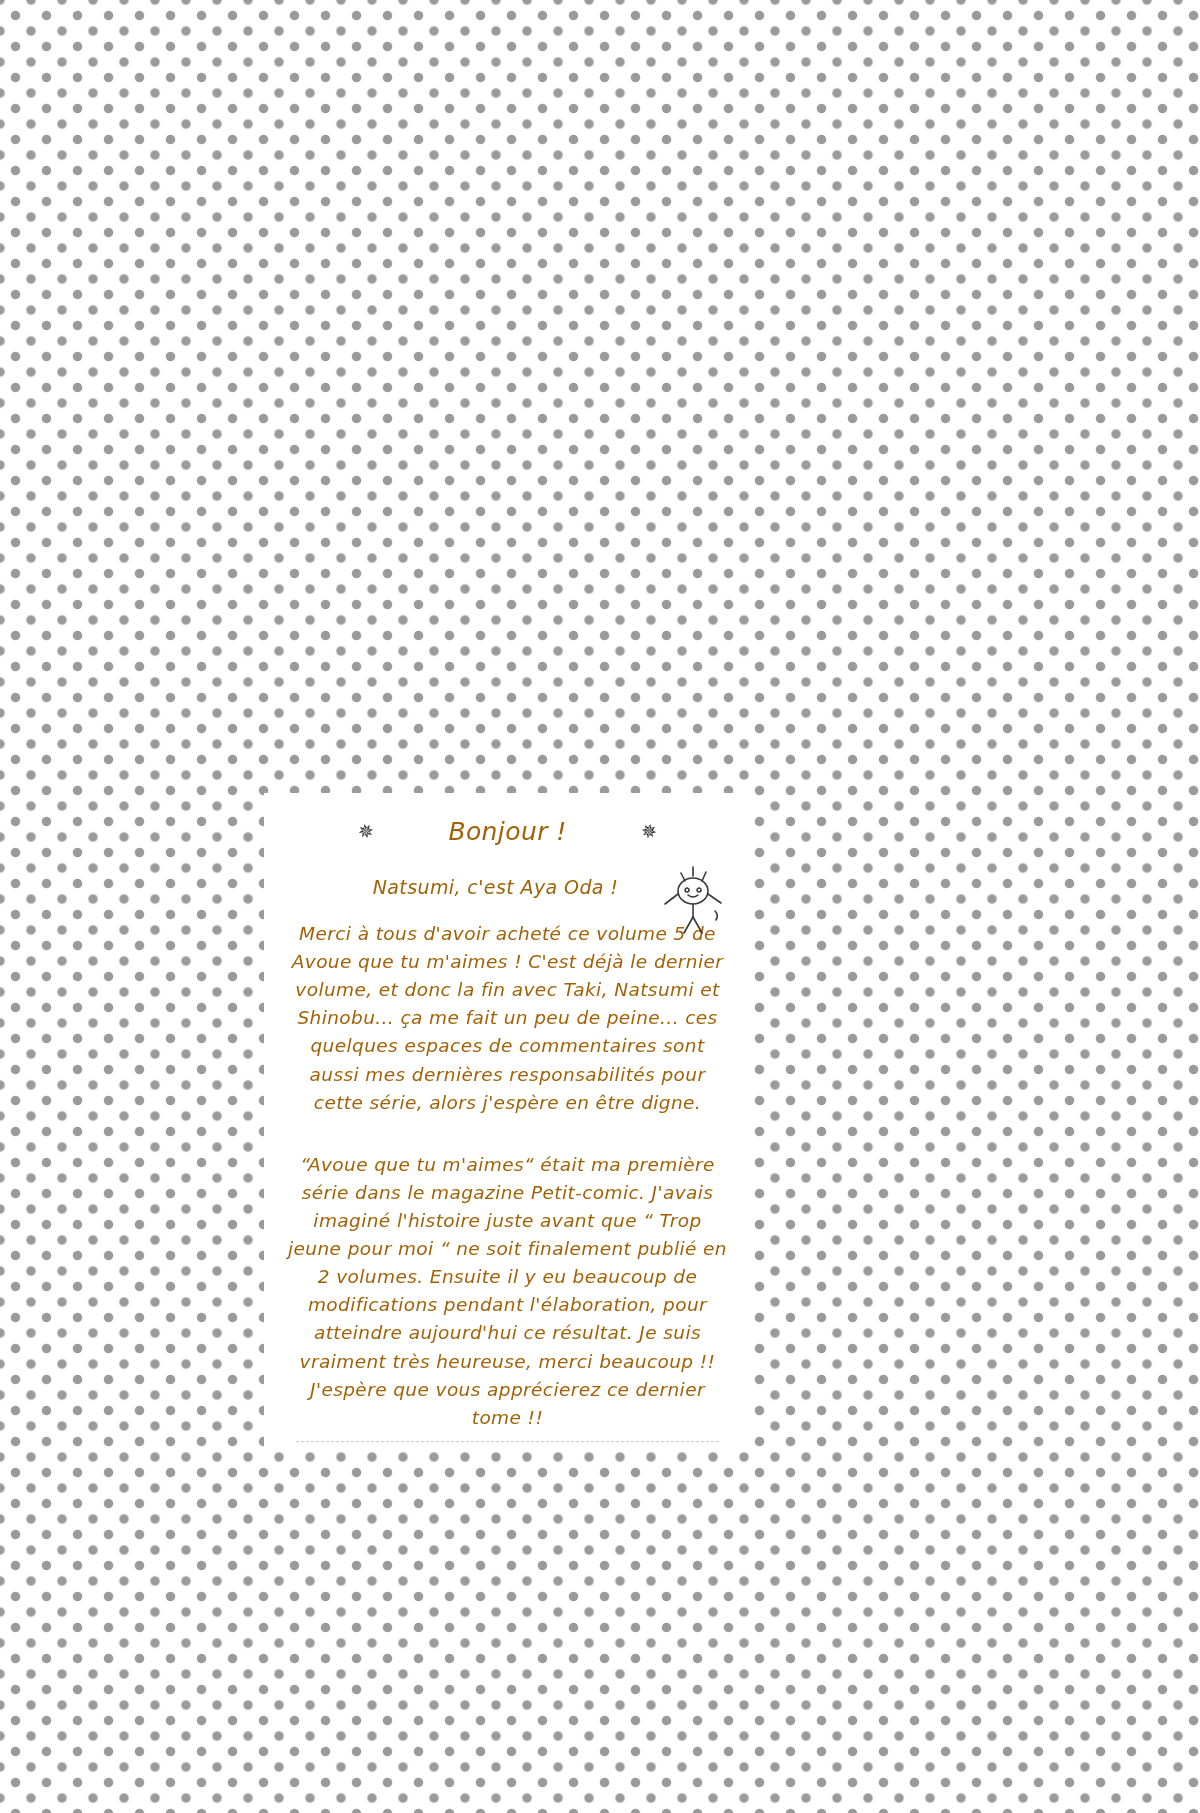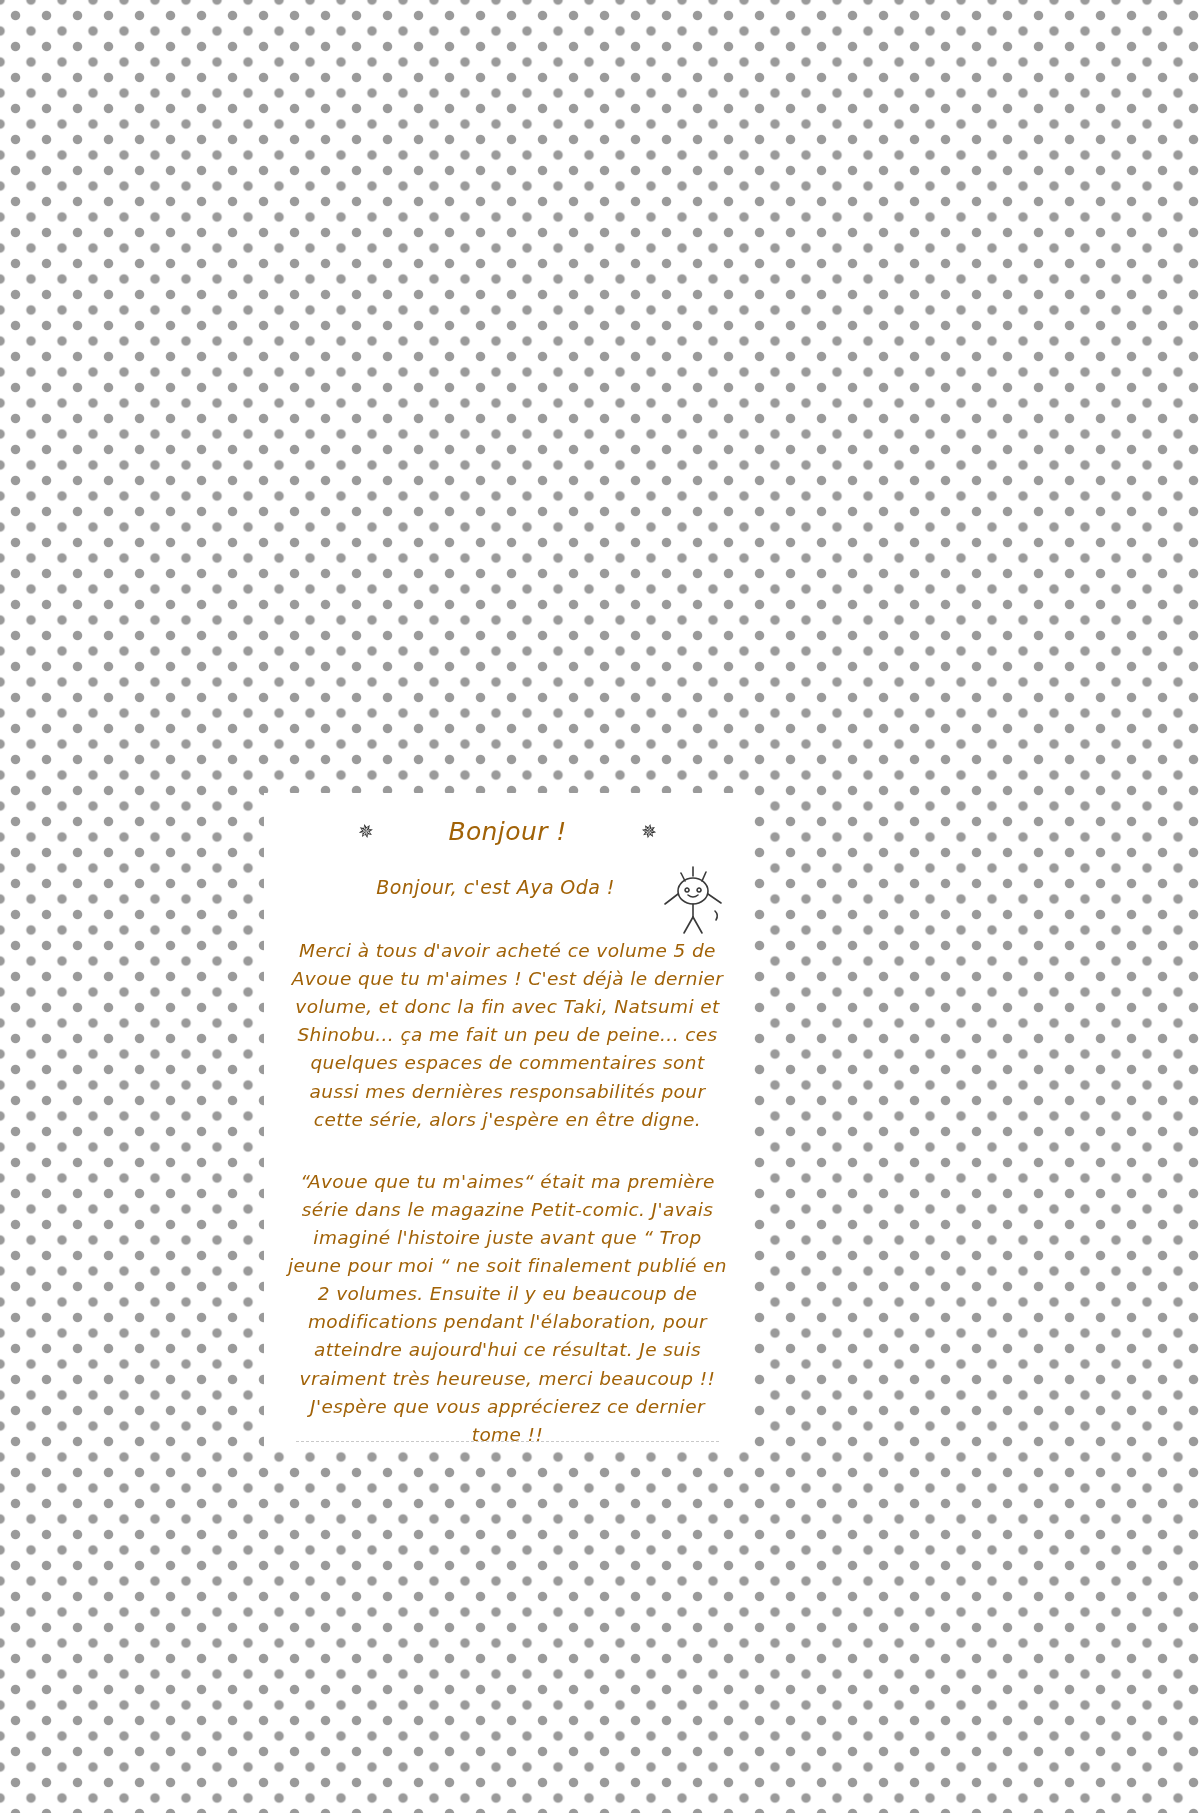--- a/index.html
+++ b/index.html
@@ -89,21 +89,21 @@
     text-align: center;
     font-size: 19px;
     margin-top: 30px;
     padding-right: 24px;
   }
 
   .para {
     text-align: center;
     font-size: 18.5px;
     line-height: 1.52;
-    margin-top: 39px;
+    margin-top: 22px;
   }
   .para.second {
     margin-top: 34px;
   }
 
   
   #doodle {
     position: absolute;
     right: -4px;
     top: 44px;
@@ -145,21 +145,21 @@
 
         <path d="M34 43 L34 56"></path>
 
         <path d="M34 56 L25 72"></path>
         <path d="M34 56 L43 72"></path>
 
         <path d="M56 50 q4 4 1 9"></path>
       </svg>
     </div>
 
-    <div class="greeting hw">Bonjour, c'est Aya Oda !</div>
+    <div class="greeting hw">Natsumi, c'est Aya Oda !</div>
 
     <div class="para hw">Merci à tous d'avoir acheté ce volume 5 de Avoue que tu m'aimes ! C'est déjà le dernier volume, et donc la fin avec Taki, Natsumi et Shinobu... ça me fait un peu de peine... ces quelques espaces de commentaires sont aussi mes dernières responsabilités pour cette série, alors j'espère en être digne.</div>
 
     <div class="para second hw">“Avoue que tu m'aimes“ était ma première série dans le magazine Petit-comic. J'avais imaginé l'histoire juste avant que “ Trop jeune pour moi “ ne soit finalement publié en 2 volumes. Ensuite il y eu beaucoup de modifications pendant l'élaboration, pour atteindre aujourd'hui ce résultat. Je suis vraiment très heureuse, merci beaucoup !! J'espère que vous apprécierez ce dernier tome !!</div>
 
     <div class="dashed-edge"></div>
   </div>
 </div>
 
 </body></html>

